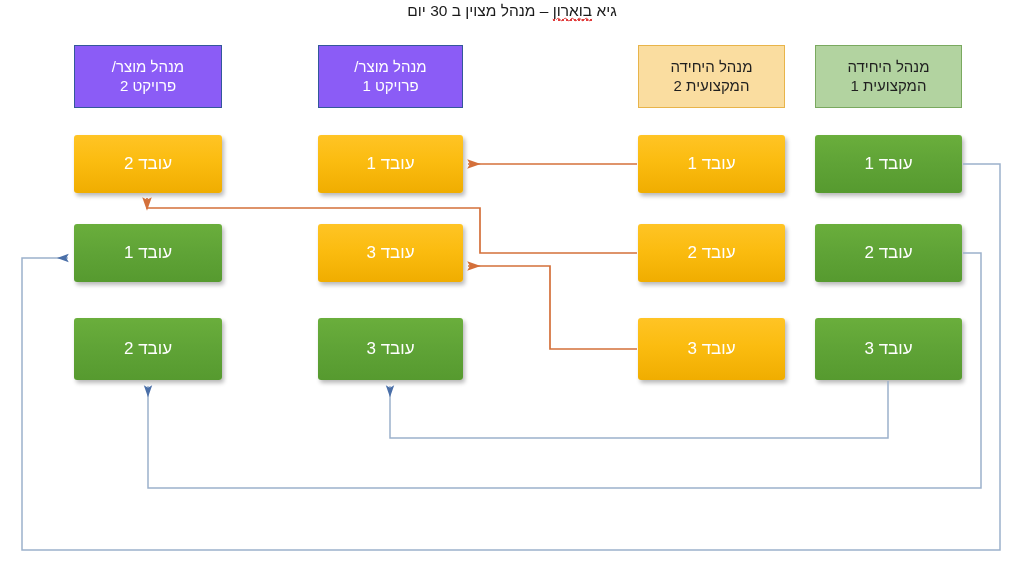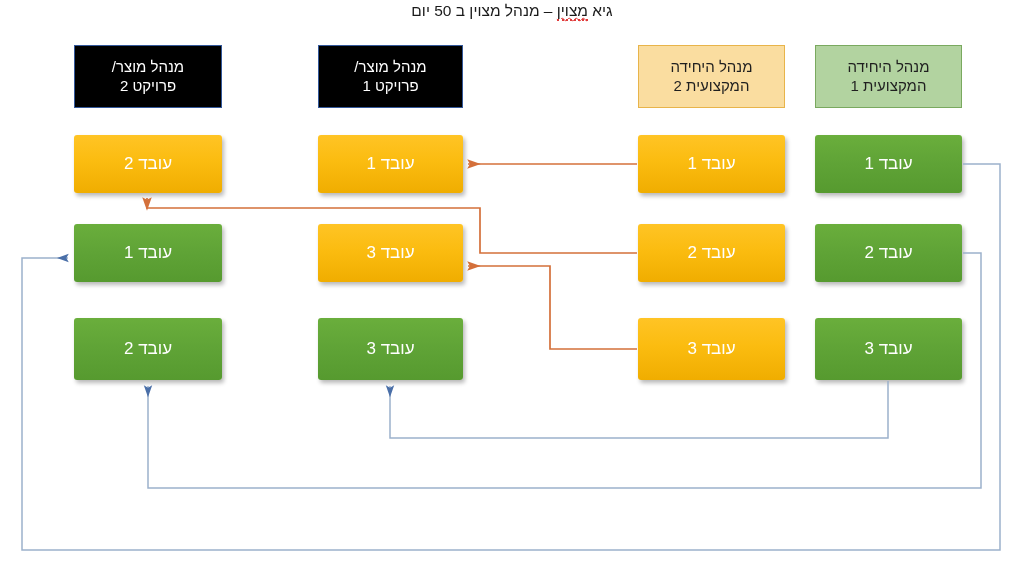--- a/index.html
+++ b/index.html
@@ -39,21 +39,21 @@
     align-items: center;
     justify-content: center;
     text-align: center;
     direction: rtl;
     line-height: 1.22;
     white-space: pre-line;
   }
 
   
   .hdr-blue {
-    background: #000000;
+    background: #8b5cf6;
     color: #ffffff;
     font-size: 15px;
     border: 1px solid #33589a;
   }
   .hdr-orange {
     background: #fadda0;
     color: #1f1f1f;
     font-size: 15px;
     border: 1px solid #e8b44a;
   }
@@ -79,21 +79,21 @@
     background: linear-gradient(180deg, #6aae3c 0%, #5fa336 50%, #569a2f 100%);
   }
 
   #wires { position: absolute; top: 0; left: 0; width: 1024px; height: 565px; pointer-events: none; }
 </style>
 </head>
 <body>
 
 <div id="canvas">
 
-  <div id="title"><span>גיא </span><span class="misspelled">מצוין</span><span> – מנהל מצוין ב 50 יום</span></div>
+  <div id="title"><span>גיא </span><span class="misspelled">בוארון</span><span> – מנהל מצוין ב 30 יום</span></div>
 
   <div class="box hdr-blue" style="left:74px;  top:45px;  width:148px; height:63px;">מנהל מוצר/
 פרויקט 2</div>
   <div class="box emp emp-gold" style="left:74px;  top:135px; width:148px; height:58px;">עובד 2</div>
   <div class="box emp emp-green" style="left:74px;  top:224px; width:148px; height:58px;">עובד 1</div>
   <div class="box emp emp-green" style="left:74px;  top:318px; width:148px; height:62px;">עובד 2</div>
 
   <div class="box hdr-blue" style="left:318px; top:45px;  width:145px; height:63px;">מנהל מוצר/
 פרויקט 1</div>
   <div class="box emp emp-gold" style="left:318px; top:135px; width:145px; height:58px;">עובד 1</div>

